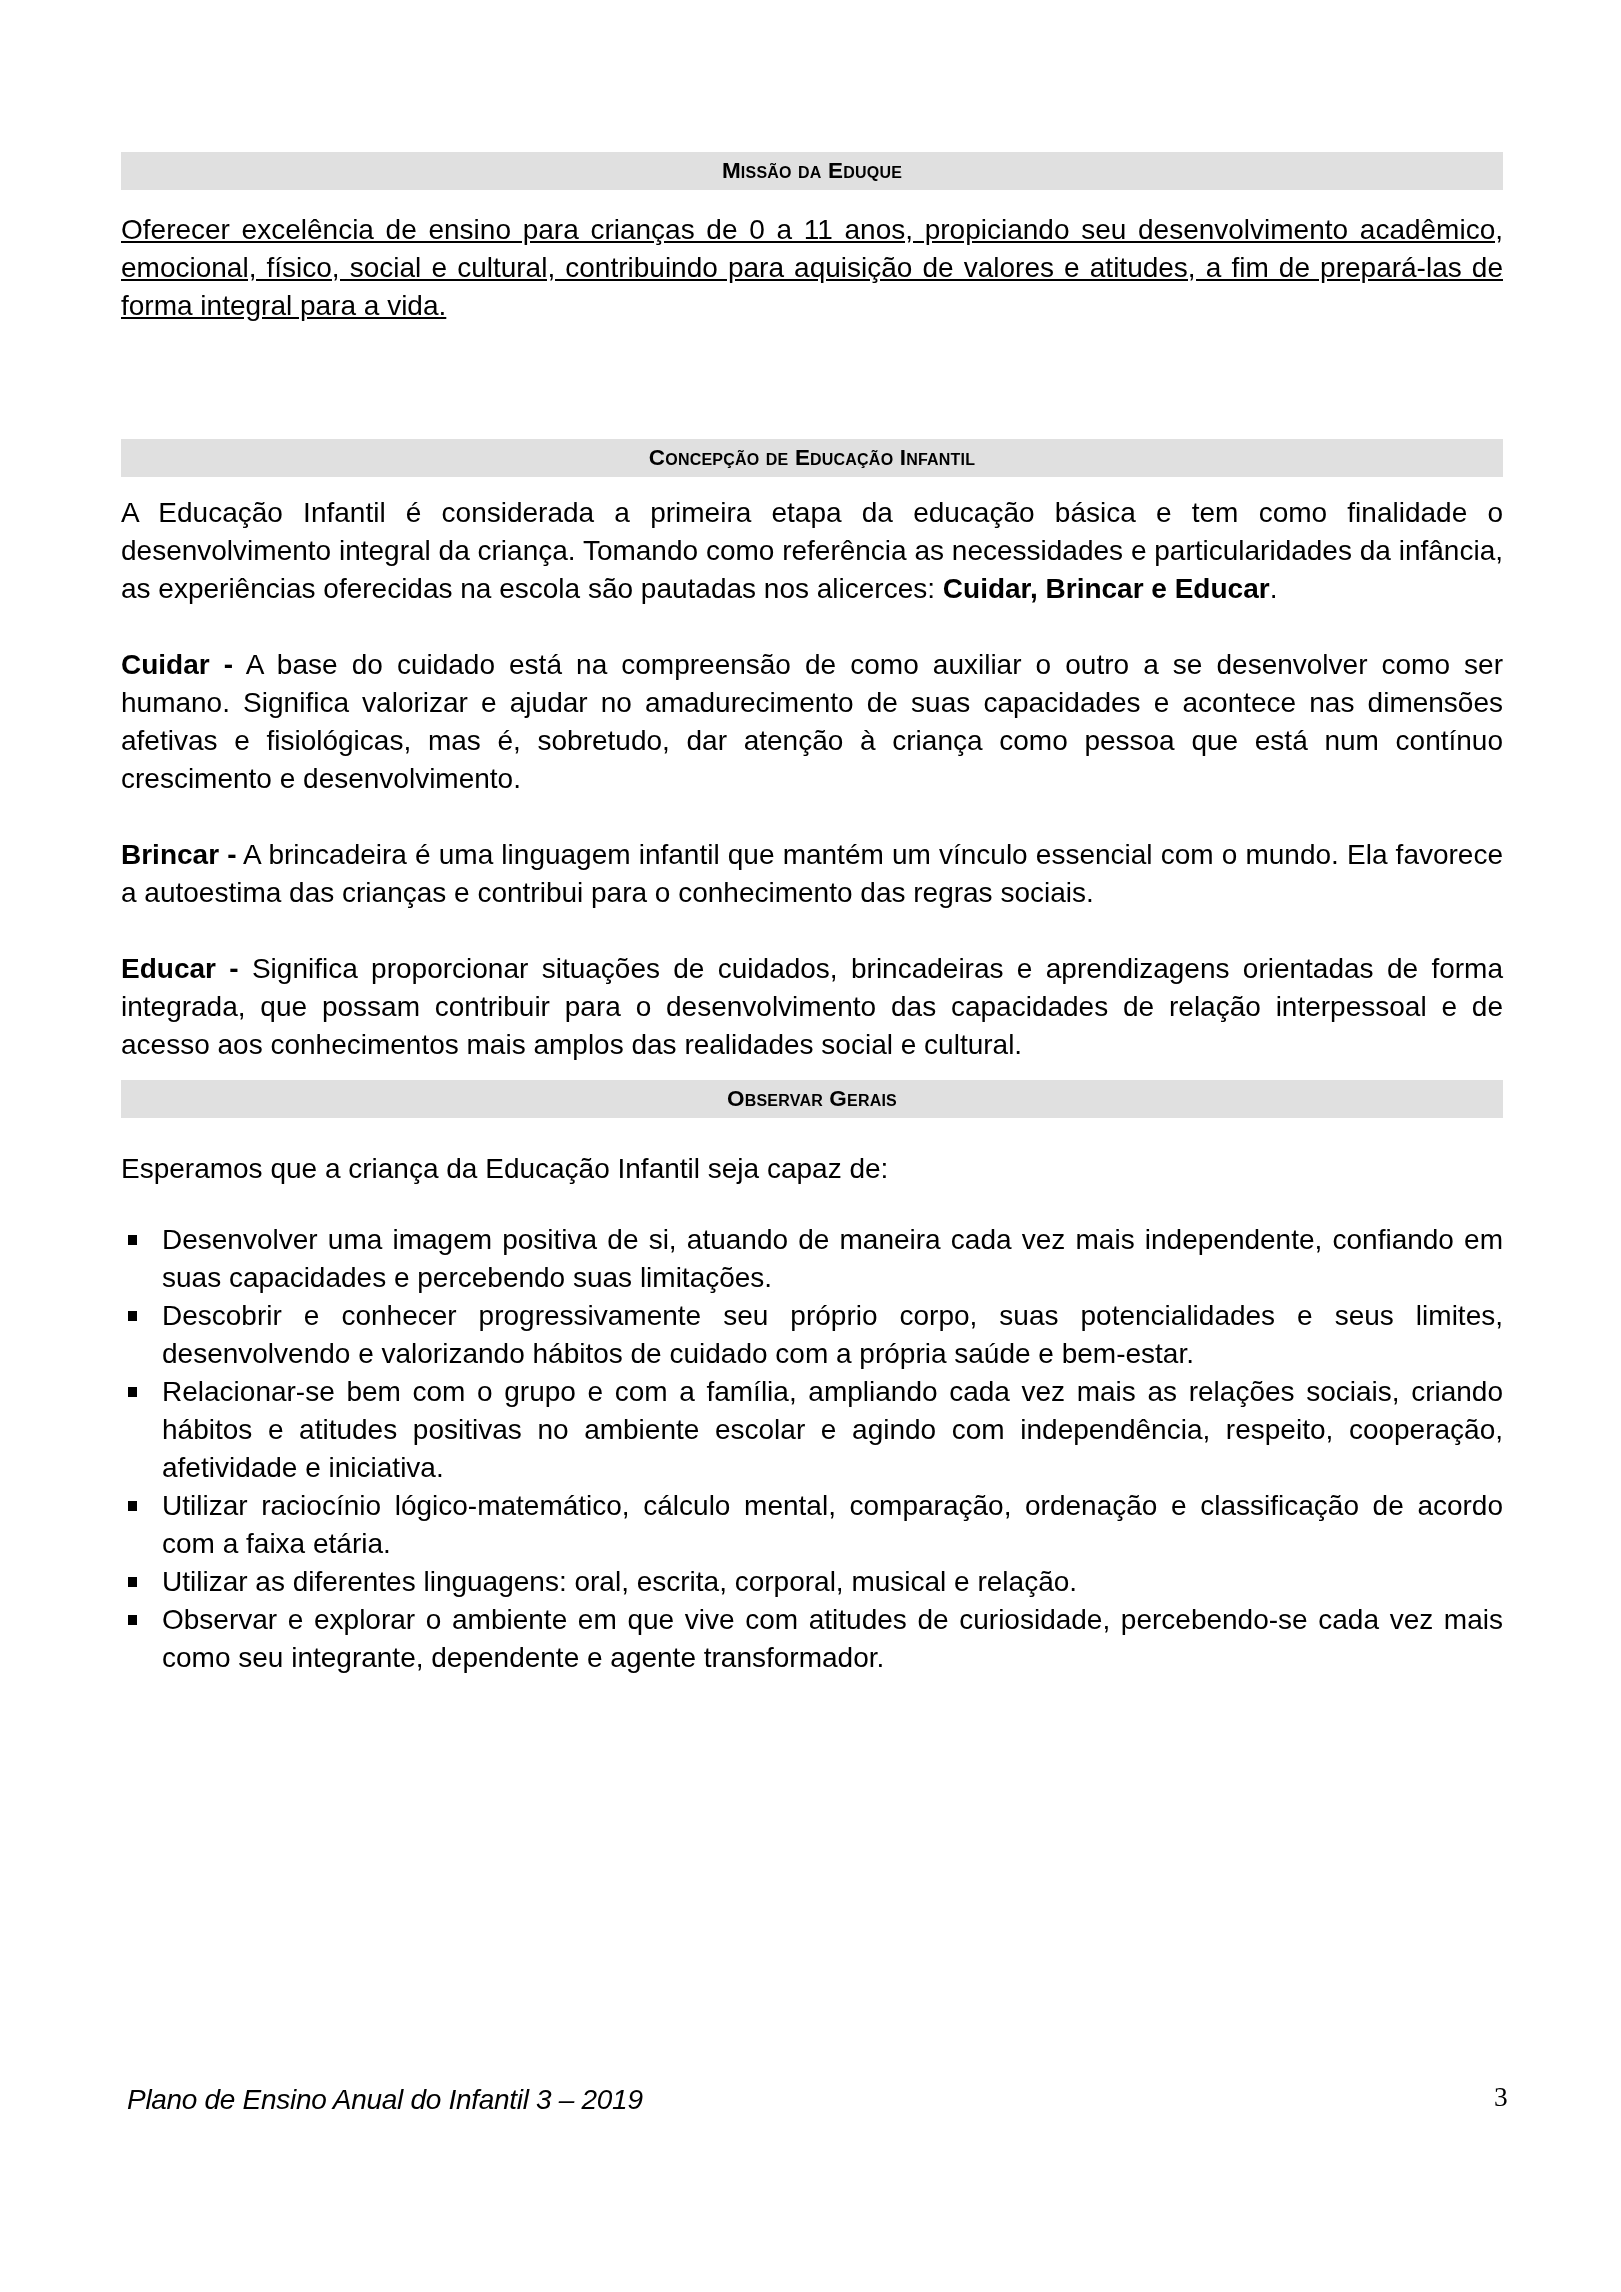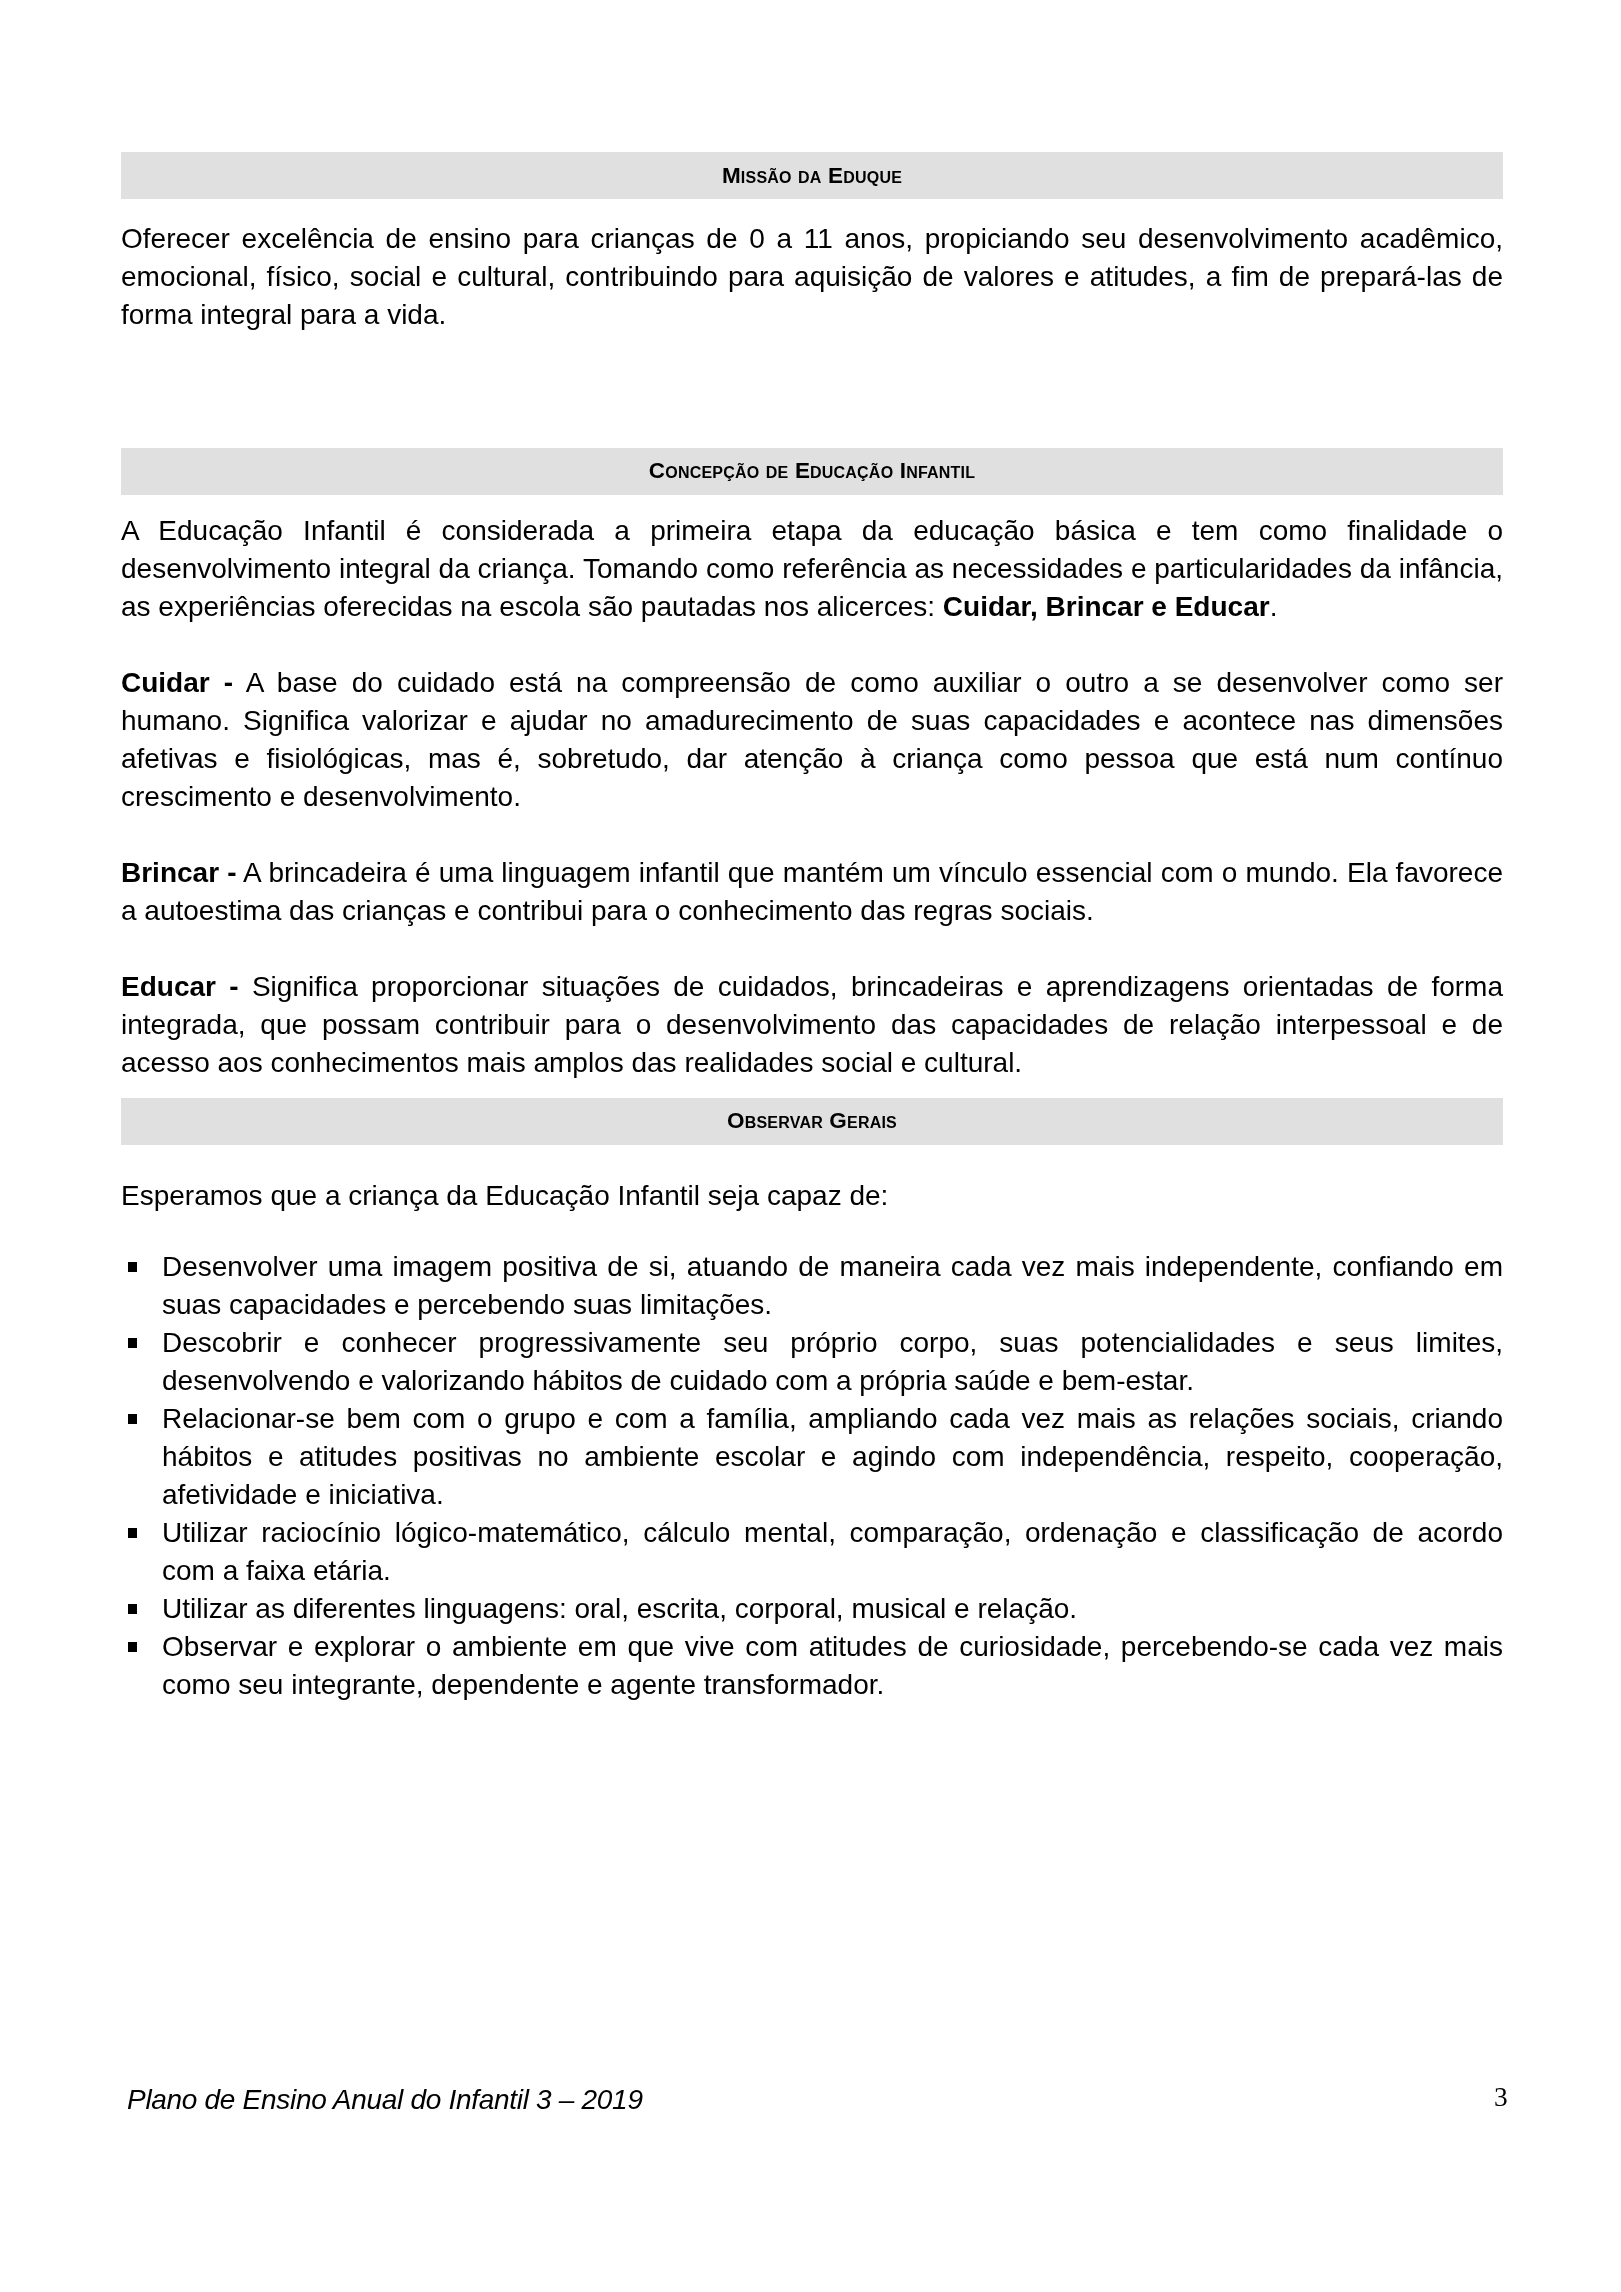--- a/index.html
+++ b/index.html
@@ -1,36 +1,36 @@
 <!DOCTYPE html>
 <html><head>
 <meta charset="utf-8">
 <style>
   html, body { margin:0; padding:0; background:#ffffff; }
   body { width:1621px; height:2293px; position:relative; overflow:hidden; color:#000; }
   .page { position:absolute; left:121px; top:152px; width:1382px; }
   .text { font-family:"Liberation Sans", sans-serif; font-size:28px; line-height:38px; text-align:justify; margin:0; }
-  .bar { background:#e0e0e0; height:47px; display:flex; align-items:center; justify-content:center;
+  .bar { background:#e0e0e0; height:38px; display:flex; align-items:center; justify-content:center;
          font-family:"Liberation Sans", sans-serif; font-weight:bold; font-size:22.5px; font-variant:small-caps; letter-spacing:0.2px; }
   .b { font-weight:bold; }
   ul.objectives { list-style:none; margin:0; padding:0; }
   ul.objectives li { position:relative; padding-left:41px; font-family:"Liberation Sans", sans-serif; font-size:28px; line-height:38px; text-align:justify; }
   ul.objectives li .bullet { position:absolute; left:6.9px; top:13.7px; width:8.8px; height:10.8px; background:#000; }
   .footer-left { position:absolute; left:127px; top:2084px; font-family:"Liberation Sans", sans-serif; font-style:italic; font-size:28px; letter-spacing:-0.3px; }
   .footer-right { position:absolute; left:1494px; top:2082px; font-family:"Liberation Serif", serif; font-size:27.4px; }
 </style>
 </head>
 <body>
 
 <div class="page">
 
   <div class="bar">
     <span>Missão da Eduque</span>
   </div>
-  <p class="text" style="margin-top:20.6px;">Oferecer excelência de ensino para crianças de 0 a 11 anos, propiciando seu desenvolvimento acadêmico, emocional, físico, social e cultural, contribuindo para aquisição de valores e atitudes, a fim de prepará-las de forma integral para a vida.</p>
+  <p class="text" style="margin-top:20.6px;text-decoration:underline;">Oferecer excelência de ensino para crianças de 0 a 11 anos, propiciando seu desenvolvimento acadêmico, emocional, físico, social e cultural, contribuindo para aquisição de valores e atitudes, a fim de prepará-las de forma integral para a vida.</p>
 
   <div class="bar" style="margin-top:114px;">
     <span>Concepção de Educação Infantil</span>
   </div>
 
   <p class="text" style="margin-top:17.6px;"><span>A Educação Infantil é considerada a primeira etapa da educação básica e tem como finalidade o desenvolvimento integral da criança. Tomando como referência as necessidades e particularidades da infância, as experiências oferecidas na escola são pautadas nos alicerces: </span><span class="b">Cuidar, Brincar e Educar</span><span>.</span></p>
 
   <p class="text" style="margin-top:38px;"><span class="b">Cuidar -</span><span> A base do cuidado está na compreensão de como auxiliar o outro a se desenvolver como ser humano. Significa valorizar e ajudar no amadurecimento de suas capacidades e acontece nas dimensões afetivas e fisiológicas, mas é, sobretudo, dar atenção à criança como pessoa que está num contínuo crescimento e desenvolvimento.</span></p>
 
   <p class="text" style="margin-top:38px;"><span class="b">Brincar -</span><span> A brincadeira é uma linguagem infantil que mantém um vínculo essencial com o mundo. Ela favorece a autoestima das crianças e contribui para o conhecimento das regras sociais.</span></p>

